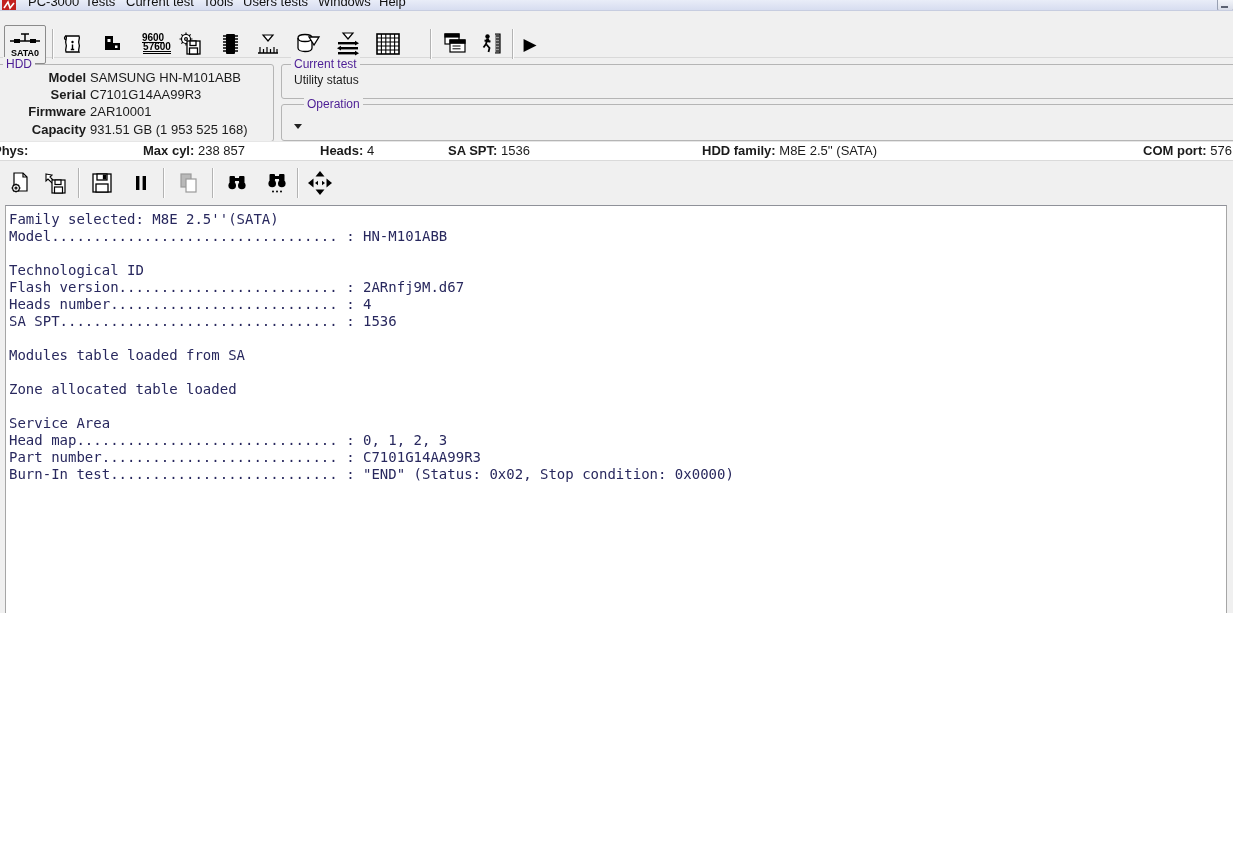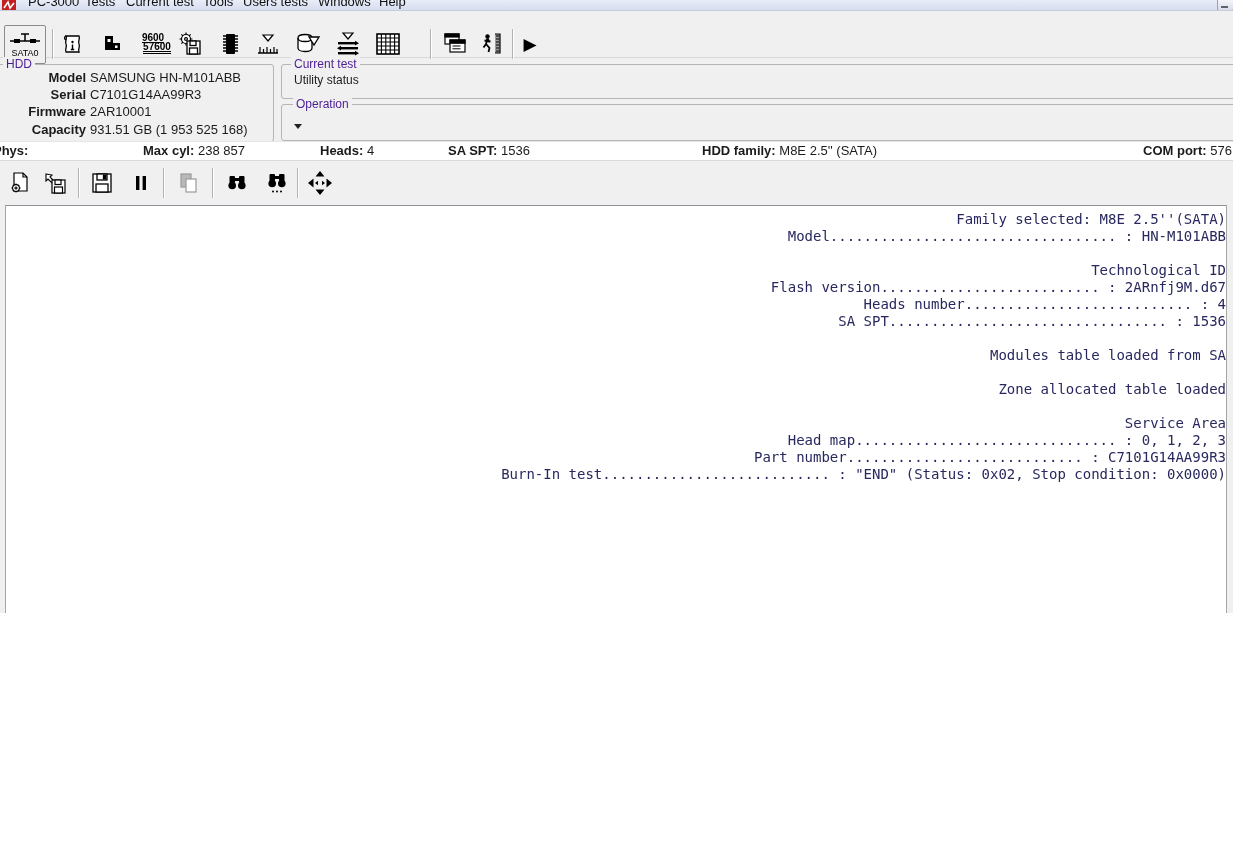--- a/index.html
+++ b/index.html
@@ -16,21 +16,21 @@
   .minbtn i{position:absolute;left:3px;bottom:2px;width:7px;height:2px;background:#5c6272;}
 
   
   .toolbar1{position:absolute;left:0;top:11px;width:1233px;height:46px;background:#f0f0f0;
             border-bottom:1px solid #d9d9d9;}
   .toolbar2{position:absolute;left:0;top:161px;width:1233px;height:43px;background:#f0f0f0;}
   .tbtn{position:absolute;display:flex;align-items:center;justify-content:center;}
   .tsep{position:absolute;width:0;height:30px;border-left:1px solid #b3b3b3;border-right:1px solid #fdfdfd;}
   .sata-btn{left:4px;top:14px;width:40px;height:37px;border:1px solid #8b8b8b;border-radius:2px;
             background:#f0f0f0;display:flex;flex-direction:column;align-items:center;justify-content:center;}
-  .sata-btn .lbl{font-size:9px;font-weight:normal;letter-spacing:0;color:#000;margin-top:4px;}
+  .sata-btn .lbl{font-size:9px;font-weight:bold;letter-spacing:0;color:#000;margin-top:4px;}
   .baud{display:flex;flex-direction:column;align-items:center;font-family:"Liberation Sans",sans-serif;}
   .baud span{font-size:10px;font-weight:bold;line-height:8px;color:#000;border-bottom:1px solid #000;}
   .baud span+span{border-bottom:3px double #000;margin-left:8px;}
   .play-glyph{font-size:17px;color:#000;line-height:17px;}
   svg.icon{display:block;}
 
   
   .groupbox{position:absolute;border:1px solid #b5b5b5;border-radius:3px;background:#f0f0f0;}
   .groupbox .legend{position:absolute;top:-8px;background:#f0f0f0;padding:0 3px;font-size:12px;color:#4c1d95;}
   .hdd-box{left:-12px;top:64px;width:284px;height:76px;}
@@ -49,21 +49,21 @@
   .statusbar{position:absolute;left:0;top:141px;width:1233px;height:18px;background:#ffffff;
              border-top:1px solid #e6e6e6;border-bottom:1px solid #dadada;font-size:13px;line-height:17px;}
   .sb-item{position:absolute;white-space:nowrap;}
   .sb-item b{font-weight:bold;}
 
   
   .terminal{position:absolute;left:5px;top:205px;width:1217px;height:634px;background:#ffffff;
             border:1px solid #a6a6a6;border-top-color:#8f9199;overflow:hidden;
             font-family:"DejaVu Sans Mono",monospace;font-size:14px;line-height:17px;color:#28285e;
             padding:5px 0 0 3px;box-sizing:content-box;}
-  .tline{height:17px;white-space:pre;text-align:right;}
+  .tline{height:17px;white-space:pre;}
 
   
   .bottom-strip{position:absolute;left:0;top:841px;width:1233px;height:10px;background:#f0f0f0;}
   .bottom-bar{position:absolute;left:43px;top:846px;width:1190px;height:5px;background:#cccccc;
               border-top:1px solid #7f7f7f;border-left:1px solid #7f7f7f;}
   .bottom-bar i{position:absolute;left:56px;top:0;width:1px;height:5px;background:#7f7f7f;}
 </style>
 </head>
 <body>
 
@@ -244,21 +244,21 @@
       </div>
     </div>
   </div>
 
   <div class="groupbox ct-box">
     <span class="legend" style="left:9px">Current test</span>
     <span class="ct-status">Utility status</span>
   </div>
 
   <div class="groupbox op-box">
-    <span class="legend" style="left:11px">Operation</span>
+    <span class="legend" style="left:22px">Operation</span>
     <span class="op-drop"></span>
   </div>
 
   <div class="statusbar">
     <span class="sb-item" style="left:-7px">
       <b>Phys:</b> <span></span></span>
     <span class="sb-item" style="left:143px">
       <b>Max cyl:</b> <span>238 857</span></span>
     <span class="sb-item" style="left:320px">
       <b>Heads:</b> <span>4</span></span>

